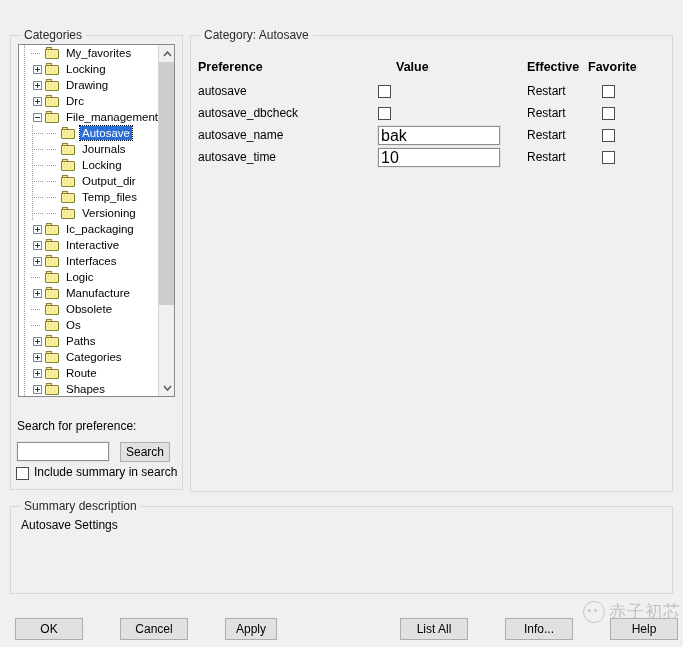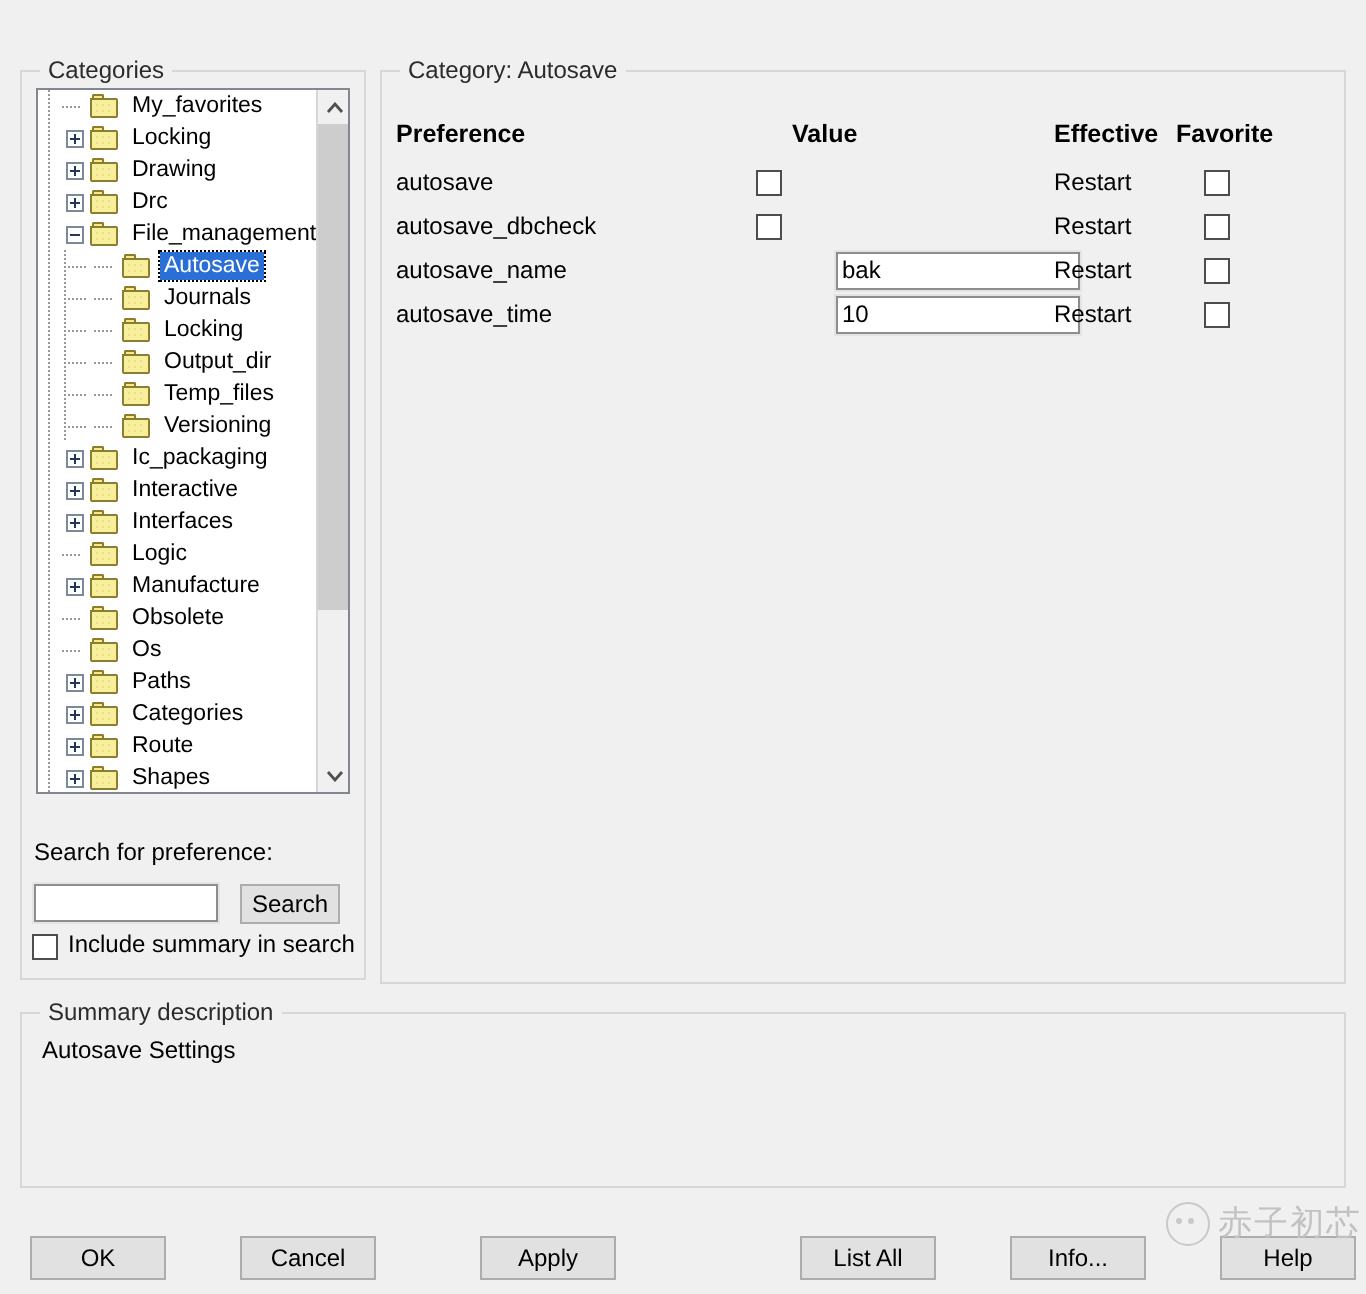--- a/index.html
+++ b/index.html
@@ -186,25 +186,24 @@
     border: 1px solid #4d4d4d;
     background: #ffffff;
     box-sizing: border-box;
   }
   .wtext {
     position: absolute;
     height: 19px; width: 122px;
     border: 1px solid #8d8d8d;
     background: #ffffff;
     box-sizing: border-box;
-    font-size: 12px; color: #000;
+    font-size: 16px; color: #000;
     padding: 0 2px;
     line-height: 17px;
     outline: 1px solid #e4e4e4;
-    margin-left: 40px;
   }
 
   
   #search-label {
     position: absolute; left: 17px; top: 419px; font-size: 12px; color: #000;
   }
   #search-input {
     position: absolute; left: 17px; top: 442px; width: 92px; height: 19px;
     border: 1px solid #8d8d8d; background: #fff; box-sizing: border-box;
     outline: 1px solid #e4e4e4;
@@ -231,21 +230,21 @@
 
   
   .btm-btn {
     position: absolute; top: 618px; height: 22px;
     border: 1px solid #adadad; background: #e1e1e1; box-sizing: border-box;
     font-size: 12px; color: #000;
     display: flex; align-items: center; justify-content: center;
   }
   #btn-ok     { left: 15px;  width: 68px; }
   #btn-cancel { left: 120px; width: 68px; }
-  #btn-apply  { left: 240px; width: 68px; text-align: right; }
+  #btn-apply  { left: 225px; width: 52px; text-align: right; }
   #btn-listall{ left: 400px; width: 68px; }
   #btn-info   { left: 505px; width: 68px; }
   #btn-help   { left: 610px; width: 68px; }
 
   
   #watermark {
     position: absolute; left: 583px; top: 600px;
     display: flex; align-items: center; gap: 4px;
     color: #b9b9b9; pointer-events: none; user-select: none;
   }

